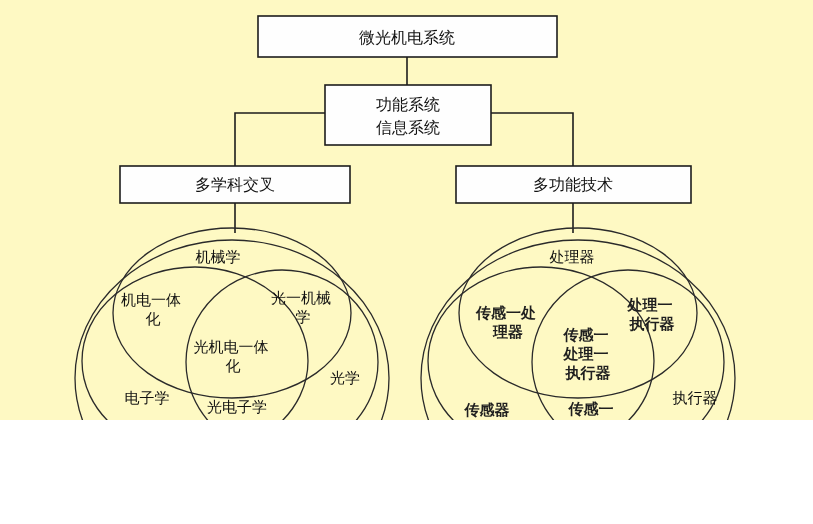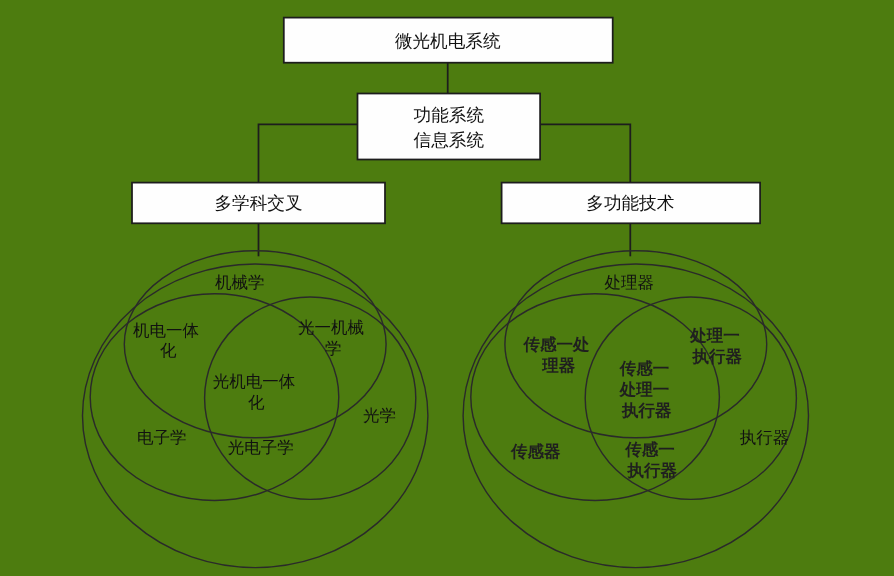--- a/index.html
+++ b/index.html
@@ -3,22 +3,22 @@
 <meta charset="utf-8">
 <style>
   html, body {
     margin: 0;
     padding: 0;
     background: #ffffff;
   }
   .canvas {
     position: relative;
     width: 813px;
-    height: 524px;
-    background: #4d7c0f;
+    height: 420px;
+    background: #fef9c3;
     font-family: "Liberation Sans", sans-serif;
     overflow: hidden;
   }
   svg {
     display: block;
   }
   .box {
     fill: #fefefe;
     stroke: #1d1d1d;
     stroke-width: 1.6;

